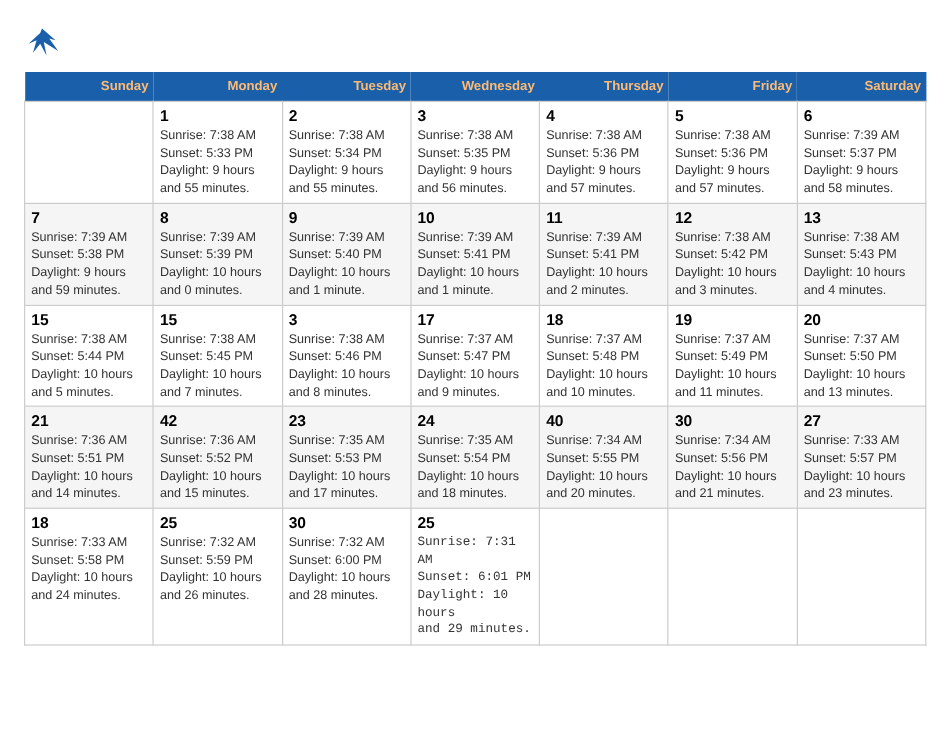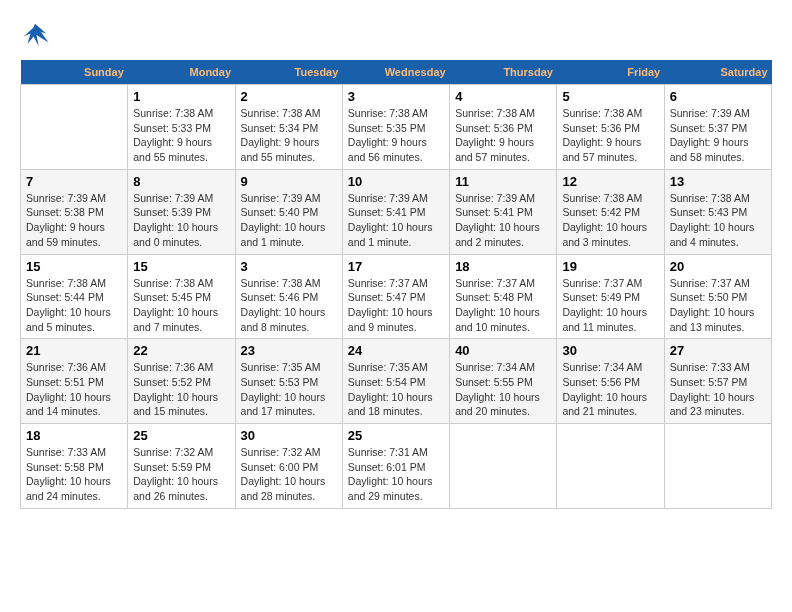--- a/index.html
+++ b/index.html
@@ -270,21 +270,21 @@
       </tr>
       <tr>
         <td>
           <span class="day-number">21</span>
           <div class="day-info" style="white-space: pre-line;">Sunrise: 7:36 AM
 Sunset: 5:51 PM
 Daylight: 10 hours
 and 14 minutes.</div>
         </td>
         <td>
-          <span class="day-number">22</span>
+          <span class="day-number">42</span>
           <div class="day-info" style="white-space: pre-line;">Sunrise: 7:36 AM
 Sunset: 5:52 PM
 Daylight: 10 hours
 and 15 minutes.</div>
         </td>
         <td>
           <span class="day-number">23</span>
           <div class="day-info" style="white-space: pre-line;">Sunrise: 7:35 AM
 Sunset: 5:53 PM
 Daylight: 10 hours
@@ -336,21 +336,21 @@
         </td>
         <td>
           <span class="day-number">30</span>
           <div class="day-info" style="white-space: pre-line;">Sunrise: 7:32 AM
 Sunset: 6:00 PM
 Daylight: 10 hours
 and 28 minutes.</div>
         </td>
         <td>
           <span class="day-number">25</span>
-          <div class="day-info" style="white-space: pre-line;">Sunrise: 7:31 AM
+          <div class="day-info" style="white-space: pre-line; font-family: Liberation Mono, monospace;">Sunrise: 7:31 AM
 Sunset: 6:01 PM
 Daylight: 10 hours
 and 29 minutes.</div>
         </td>
         <td class="empty-cell"></td>
         <td class="empty-cell"></td>
         <td class="empty-cell"></td>
       </tr>
     </tbody>
 </table>

